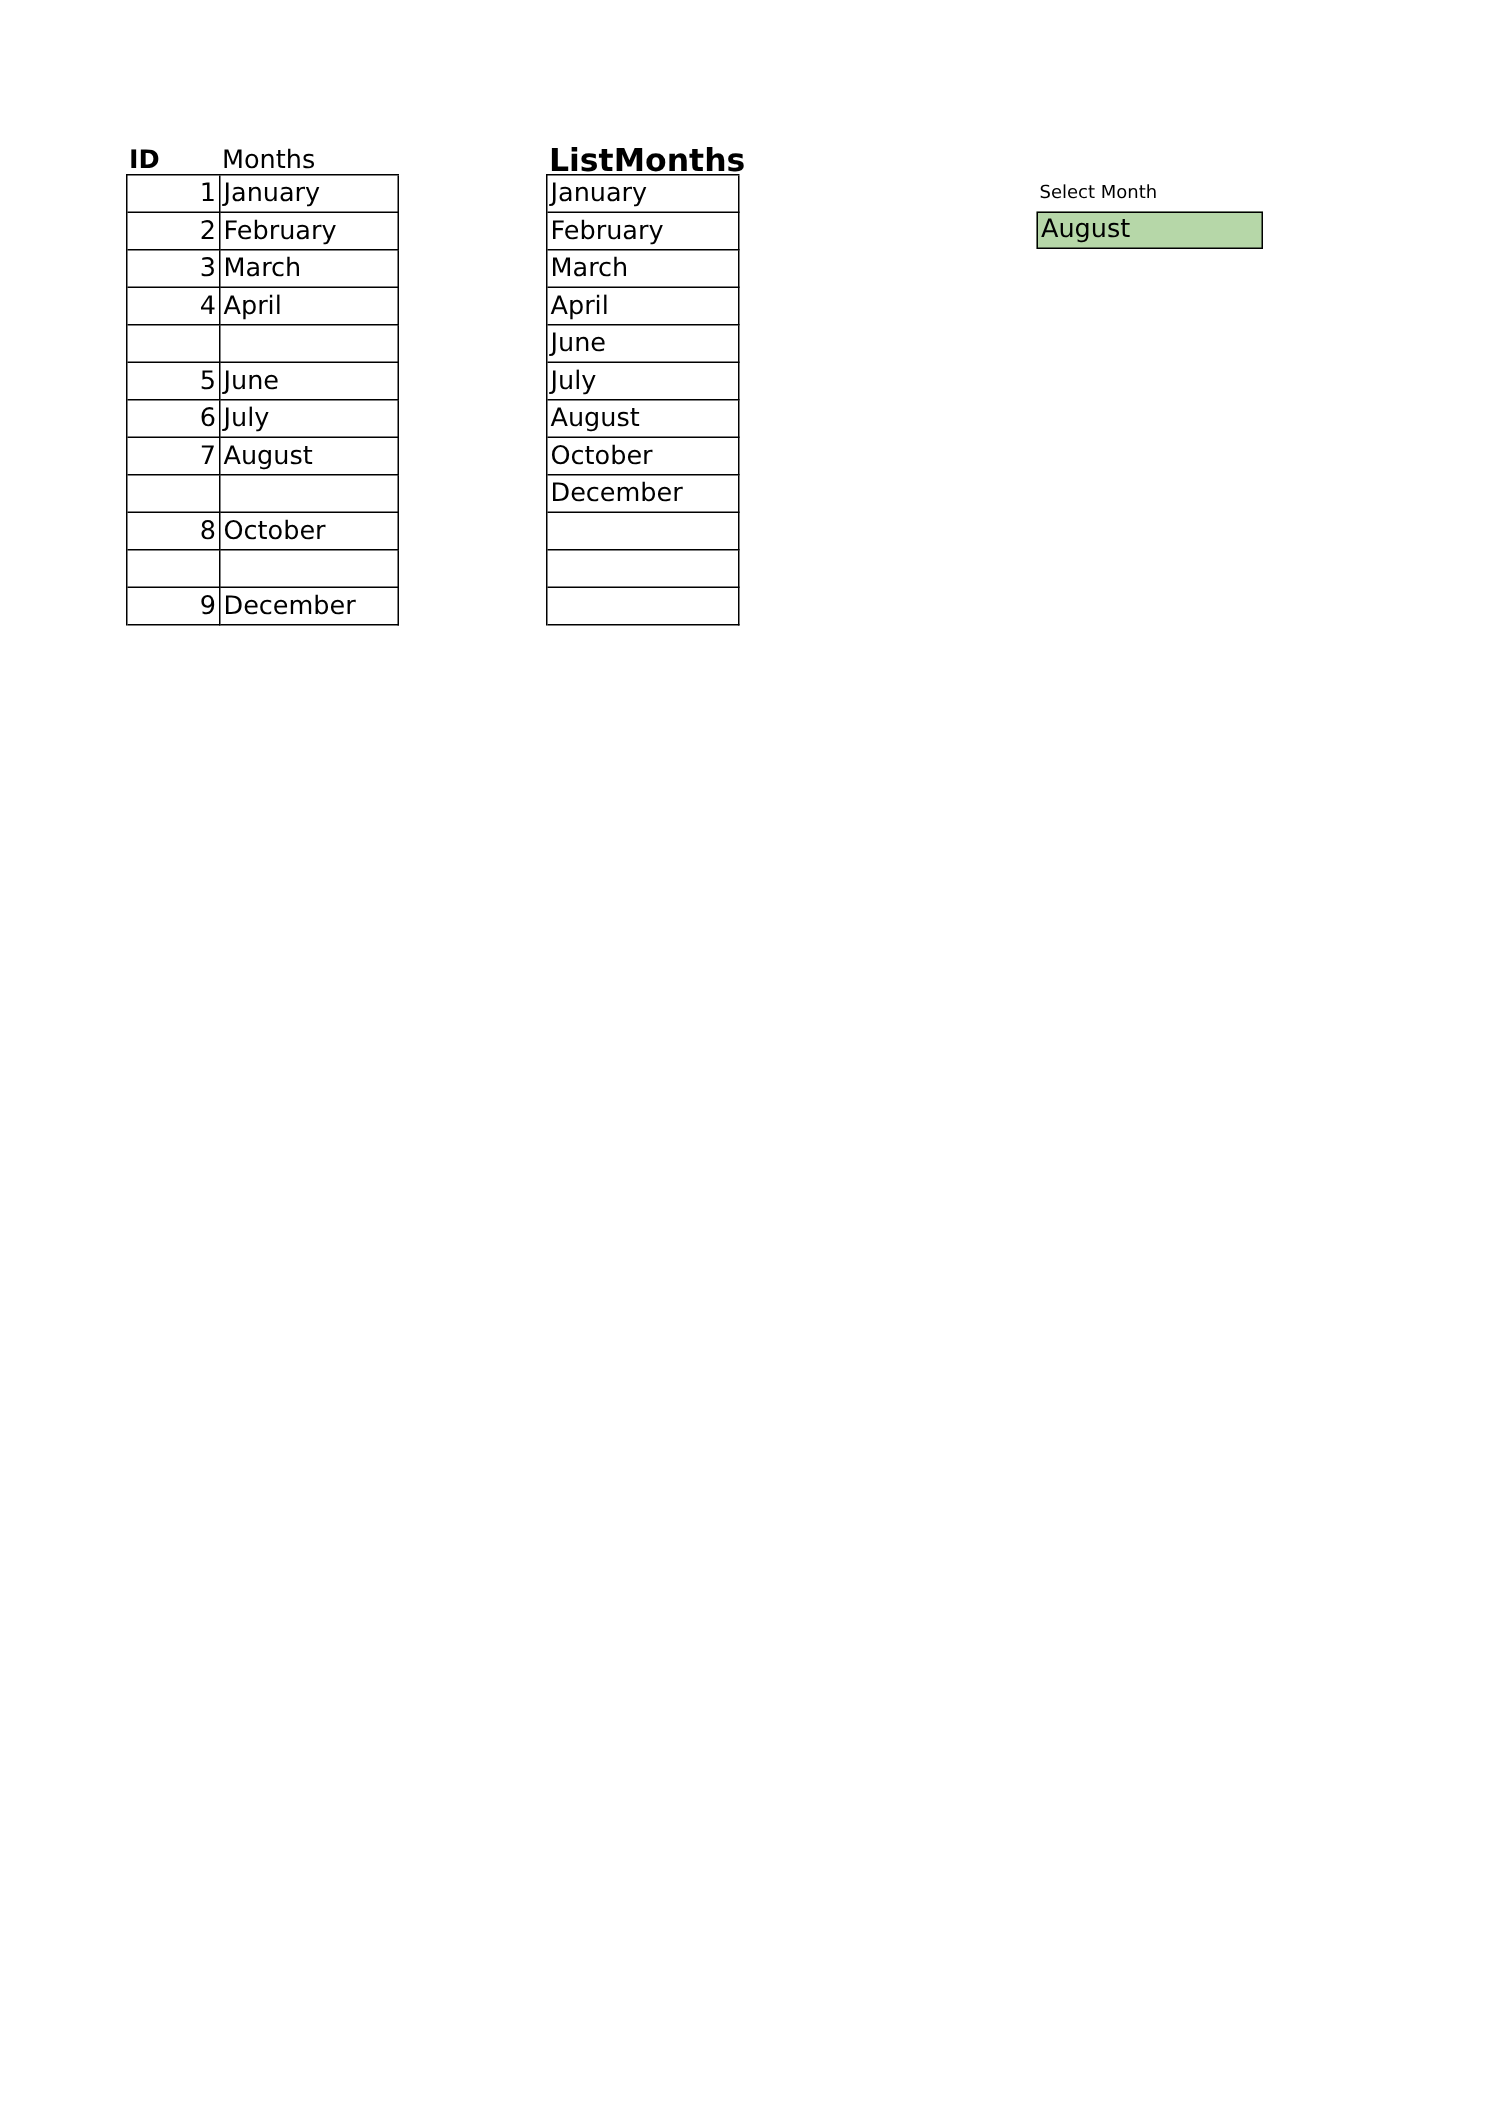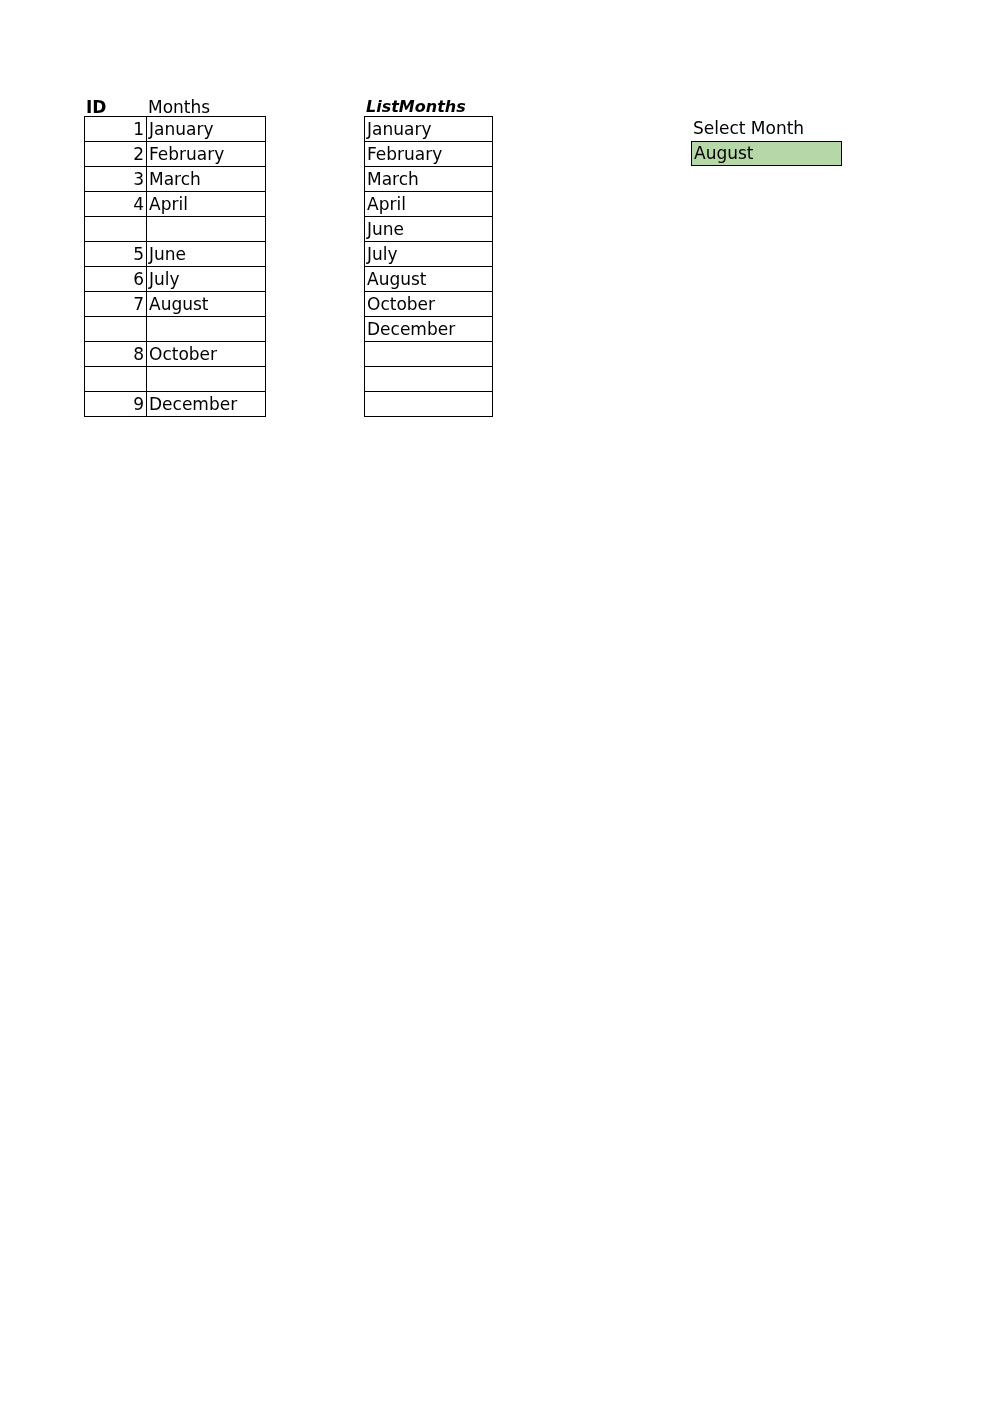--- a/index.html
+++ b/index.html
@@ -95,24 +95,23 @@
     left: 364px;
     top: 90px;
   }
   .tbl-list .hdr {
     height: 26px;
     display: flex;
     align-items: flex-end;
   }
   .tbl-list .hdr .h-list {
     font-weight: bold;
-    font-size: 16px;
+    font-size: 21px;
     line-height: 18px;
     padding-left: 2px;
-    font-style: italic;
   }
   .grid2 {
     border-left: 1px solid #000;
     border-top: 1px solid #000;
     width: 128px;
   }
   .grid2 .row {
     display: flex;
     height: 25px;
   }
@@ -129,21 +128,21 @@
     overflow: hidden;
   }
 
   
   .selector {
     position: absolute;
     left: 691px;
     top: 116px;
   }
   .selector .label {
-    font-size: 17px;
+    font-size: 12px;
     line-height: 24px;
     height: 25px;
     padding-left: 2px;
     white-space: nowrap;
   }
   .selector .value-cell {
     width: 151px;
     height: 25px;
     box-sizing: border-box;
     border: 1px solid #000;

